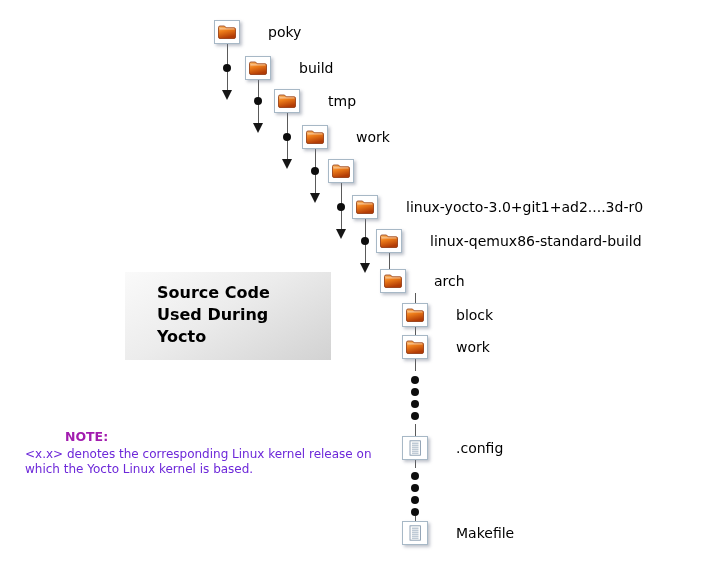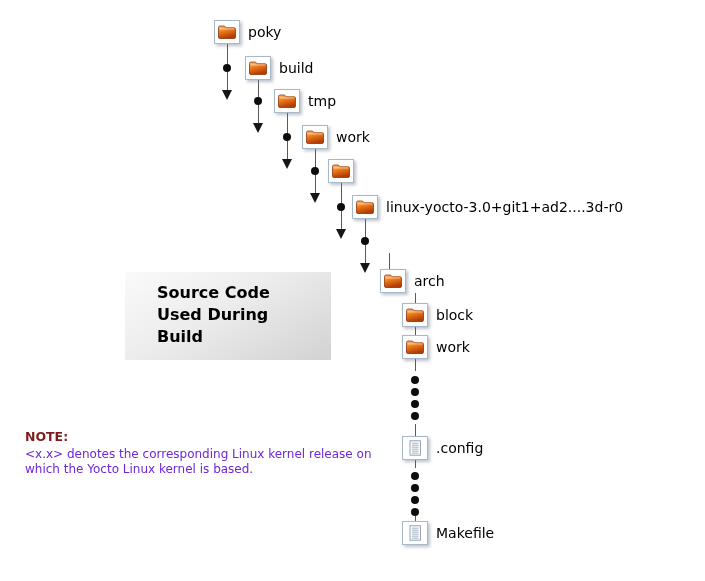--- a/index.html
+++ b/index.html
@@ -8,39 +8,39 @@
     position:relative; width:705px; height:581px; background:#ffffff;
     font-family:"DejaVu Sans","Liberation Sans",sans-serif; overflow:hidden;
   }
   .node { position:absolute; display:flex; align-items:center; height:24px; }
   .iconbox {
     width:26px; height:24px; background:#ffffff; border:1px solid #a7b8c6;
     box-shadow:2px 2px 3px rgba(110,120,140,.45);
     display:flex; align-items:center; justify-content:center; flex:0 0 auto;
   }
   .iconbox svg { width:20px; height:16px; display:block; }
-  .nlabel { margin-left:8px; font-size:14px; color:#000; white-space:nowrap; }
+  .nlabel { margin-left:28px; font-size:14px; color:#000; white-space:nowrap; }
   .vline { position:absolute; width:1px; background:#5a5a5a; }
   .elbow { position:absolute; border-left:1px solid #5a5a5a; border-bottom:1px solid #5a5a5a; }
   .bdot { position:absolute; width:8px; height:8px; border-radius:50%; background:#0d0d0d; }
   .tri {
     position:absolute; width:0; height:0;
     border-left:5px solid transparent; border-right:5px solid transparent;
     border-top:10px solid #161616;
   }
   .callout {
     position:absolute; left:125px; top:272px; width:206px; height:88px;
     background:linear-gradient(150deg,#fafafa 0%,#ececec 45%,#d2d2d2 100%);
   }
   .callout-text {
     padding:10px 0 0 32px; font-size:16px; font-weight:bold; line-height:22px;
     white-space:pre-line; color:#000;
   }
   .note { position:absolute; left:25px; top:429px; width:370px; }
-  .note-label { font-size:12.5px; font-weight:bold; color:#7f1d1d; }
+  .note-label { font-size:12.5px; font-weight:bold; color:#a21caf;margin-left:40px; }
   .note-text { margin-top:3px; font-size:12px; line-height:14.5px; white-space:pre-line; color:#6d28d9; }
 </style>
 </head>
 <body>
 
 <div id="canvas">
 
   <svg width="0" height="0" style="position:absolute" aria-hidden="true">
     <defs>
       <linearGradient id="gradFolder" x1="0" y1="0" x2="0.35" y2="1">
@@ -150,20 +150,28 @@
       </span>
   </div>
   <div class="node" style="left:352px;top:195px">
     <span class="iconbox">
         <svg viewBox="0 0 20 16">
           <use href="#sym-folder"></use>
         </svg>
       </span>
     <span class="nlabel">linux-yocto-3.0+git1+ad2....3d-r0</span>
   </div>
+  <div class="node" style="left:376px;top:229px">
+    <span class="iconbox">
+        <svg viewBox="0 0 20 16">
+          <use href="#sym-folder"></use>
+        </svg>
+      </span>
+    <span class="nlabel">linux-qemux86-standard-build</span>
+  </div>
   <div class="node" style="left:380px;top:269px">
     <span class="iconbox">
         <svg viewBox="0 0 20 16">
           <use href="#sym-folder"></use>
         </svg>
       </span>
     <span class="nlabel">arch</span>
   </div>
   <div class="node" style="left:402px;top:303px">
     <span class="iconbox">
@@ -194,21 +202,21 @@
         <svg viewBox="0 0 20 16">
           <use href="#sym-file"></use>
         </svg>
       </span>
     <span class="nlabel">.config</span>
   </div>
 
   <div class="callout">
     <div class="callout-text">Source Code
 Used During
-Build</div>
+Yocto</div>
   </div>
 
   <div class="note">
     <div class="note-label">NOTE:</div>
     <div class="note-text">&lt;x.x&gt; denotes the corresponding Linux kernel release on
 which the Yocto Linux kernel is based.</div>
   </div>
 
 </div>
 

